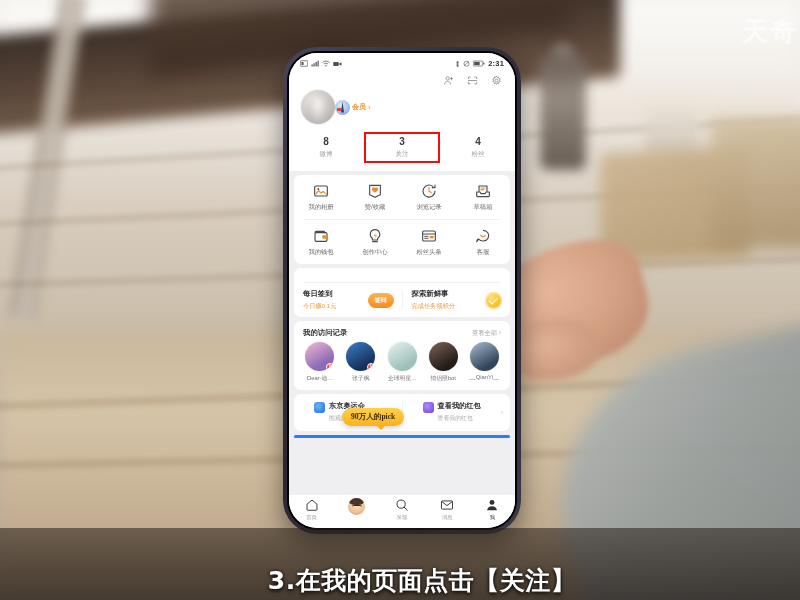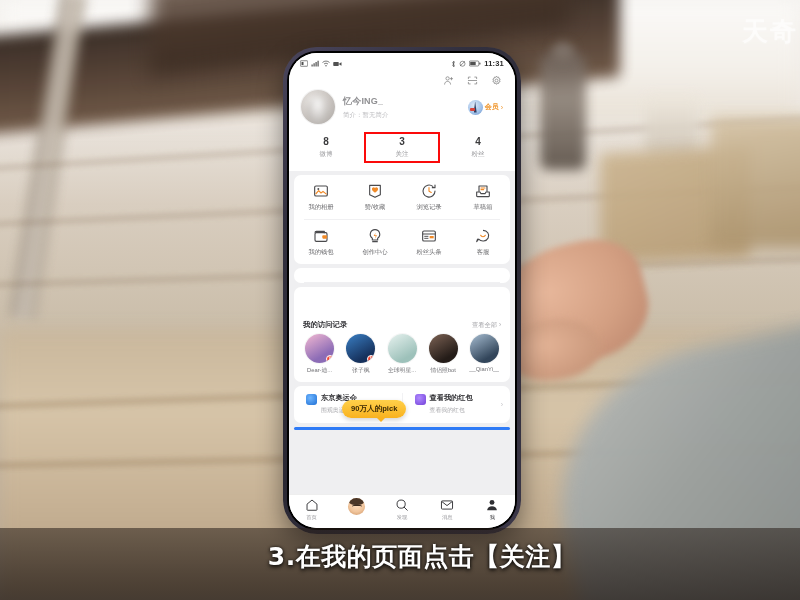--- a/index.html
+++ b/index.html
@@ -302,57 +302,57 @@
   }
   .coin::after{
     content:"";position:absolute;left:4px;top:5px;width:8px;height:4px;
     border-left:1.6px solid #fff;border-bottom:1.6px solid #fff;
     transform: rotate(-45deg);
   }
 
   
   .vr-head {
     display:flex; align-items:center; justify-content:space-between;
-    padding: 17px 9px 4px 9px;
-    margin-top: 16px;
+    padding: 7px 9px 4px 9px;
   }
   .vr-title { font-size:7.4px; color:#313135; font-weight:700; }
   .vr-more { font-size:6.3px; color:#a8a8ac; cursor:pointer; }
   .vr-list { display:flex; padding: 0 6px 7px 6px; gap: 2px; }
   .vr-item { flex:1; display:flex; flex-direction:column; align-items:center; gap:3px; cursor:pointer; min-width:0; }
   .vr-av {
     width:29px;height:29px;border-radius:50%;position:relative;overflow:hidden;
     box-shadow:0 0 0 1px rgba(0,0,0,.04);
   }
   .vr-v {
     position:absolute; right:0px; bottom:0px; width:8px;height:8px;border-radius:50%;
     background:#f5432e; border:1.2px solid #fff; box-sizing:border-box;
     color:#fff; font-size:4.5px; line-height:6px; text-align:center; font-weight:700;
   }
   .vr-name { font-size:5.8px; color:#6f6f73; max-width:40px; overflow:hidden; white-space:nowrap; text-overflow:ellipsis; }
 
   
   .bottom-promo { display:flex; position:relative; }
   .bp {
     flex:1; display:flex; align-items:flex-start; gap:4px;
-    padding: 7px 7px 8px 12px; min-width:0; cursor:pointer;
+    padding: 7px 7px 8px 20px; min-width:0; cursor:pointer;
   }
   .bp-ic { width:11px;height:11px;border-radius:3px;flex:0 0 auto;margin-top:1px; }
   .bp-ic.blue { background: radial-gradient(circle at 38% 35%, #6fb6ff, #1f6fd4); }
   .bp-ic.purple { background: radial-gradient(circle at 38% 35%, #b08bff, #7340d8); }
   .bp-t1 { font-size:7.2px; color:#2f2f33; font-weight:700; white-space:nowrap; }
   .bp-t2 { font-size:5.9px; color:#a9a9ad; margin-top:3px; white-space:nowrap; }
   .bp-arrow { font-size:7px;color:#c5c5c9; margin-left:auto; align-self:center; }
   .tooltip {
     position:absolute; left:48px; top:14px;
     background: linear-gradient(180deg,#ffd04a,#f9b21f);
     color:#3b2a05; font-size:7.6px; font-weight:700;
     padding: 4px 9px; border-radius: 11px;
     white-space:nowrap; z-index:5;
     box-shadow: 0 2px 5px rgba(0,0,0,.18);
+    font-family: Liberation Serif, serif;
   }
   .tooltip::after{
     content:""; position:absolute; left:34px; bottom:-4px;
     border-left:5px solid transparent; border-right:5px solid transparent;
     border-top:5px solid #f9b21f;
   }
   .blue-bar {
     height:3px; margin: 0 5px;
     background: linear-gradient(90deg,#2f7bf6,#2f7bf6);
     border-radius: 2px;
@@ -380,21 +380,21 @@
     content:"";position:absolute;left:1px;top:-1px;width:15px;height:8px;
     background:#4a3628;border-radius:50% 50% 40% 40%;
   }
   .tab-av::after{
     content:"";position:absolute;left:3.5px;top:7px;width:10px;height:3px;
     border-top:1.4px solid #3c2c20;border-radius:2px;
   }
 
   
   #caption {
-    position:absolute; left:0; right:0; top: 540px;
+    position:absolute; left:0; right:0; top: 564px;
     text-align:center;
     font-size: 25px; font-weight:800;
     color:#ffffff;
     letter-spacing: .5px;
     text-shadow: 0 2px 4px rgba(0,0,0,.85), 0 0 3px rgba(0,0,0,.7);
     font-family:"DejaVu Sans","Liberation Sans",sans-serif;
     padding-left:44px;
   }
   #caption-band {
     position:absolute; left:0; top:528px; width:800px; height:72px;
@@ -475,21 +475,21 @@
           </svg>
           <svg class="sb-icon" width="7" height="7" viewBox="0 0 14 14">
             <circle cx="7" cy="7.5" r="5" fill="none" stroke="#2b2b2b" stroke-width="1.2"></circle>
             <line x1="2" y1="12" x2="12" y2="2.5" stroke="#2b2b2b" stroke-width="1.2"></line>
           </svg>
           <svg class="sb-icon" width="12" height="7" viewBox="0 0 24 14">
             <rect x="0.6" y="2" width="19" height="10" rx="2" fill="none" stroke="#2b2b2b" stroke-width="1.3"></rect>
             <rect x="2.4" y="3.8" width="11" height="6.4" fill="#2b2b2b"></rect>
             <rect x="20.5" y="5" width="2.4" height="4" rx="1" fill="#2b2b2b"></rect>
           </svg>
-          <span class="sb-time">11:31</span>
+          <span class="sb-time">2:31</span>
         </div>
       </div>
 
       <div class="hdr-actions">
         <svg class="ic" viewBox="0 0 24 24" fill="none" stroke="#555" stroke-width="1.7">
           <circle cx="10" cy="7.5" r="3.6"></circle>
           <path d="M3.5 20 c0-3.7 2.9-6 6.5-6 s6.5 2.3 6.5 6" stroke-linecap="round"></path>
           <path d="M18.5 5.5 v5 M16 8 h5" stroke-linecap="round"></path>
         </svg>
         <svg class="ic" viewBox="0 0 24 24" fill="none" stroke="#555" stroke-width="1.7">
@@ -497,24 +497,20 @@
           <line x1="3" y1="12" x2="21" y2="12" stroke-linecap="round"></line>
         </svg>
         <svg class="ic" viewBox="0 0 24 24" fill="none" stroke="#555" stroke-width="1.7">
           <circle cx="12" cy="12" r="3.2"></circle>
           <path d="M12 2.5 l1.6 2.6 3-.6 .5 3 2.8 1.2 -1.3 2.8 1.3 2.8 -2.8 1.2 -.5 3 -3-.6 -1.6 2.6 -1.6-2.6 -3 .6 -.5-3 -2.8-1.2 1.3-2.8 -1.3-2.8 2.8-1.2 .5-3 3 .6z" stroke-linejoin="round"></path>
         </svg>
       </div>
 
       <div class="profile">
         <div class="avatar"></div>
-        <div class="pinfo">
-          <div class="pname">忆今ING_</div>
-          <div class="pbio">简介：暂无简介</div>
-        </div>
         <div class="vip">
           <span class="vip-emblem"></span>
           <span class="vip-text">会员</span>
           <span class="vip-arrow">›</span>
         </div>
       </div>
 
       <div class="stats">
         <div class="stat">
           <div class="num">8</div>
@@ -601,20 +597,37 @@
               <span class="glabel">客服</span>
             </div>
           </div>
         </div>
 
         <div class="card">
           <div class="promo-row">
             <div class="promo-div"></div>
           </div>
           <div class="grid-div"></div>
+          <div class="promo-row">
+            <div class="promo">
+              <div class="promo-txt">
+                <div class="promo-t1">每日签到</div>
+                <div class="promo-t2">今日赚0.1元</div>
+              </div>
+              <button class="badge-btn">签到</button>
+            </div>
+            <div class="promo-div"></div>
+            <div class="promo">
+              <div class="promo-txt">
+                <div class="promo-t1">探索新鲜事</div>
+                <div class="promo-t2">完成任务领积分</div>
+              </div>
+              <span class="coin"></span>
+            </div>
+          </div>
         </div>
 
         <div class="card">
           <div class="vr-head">
             <span class="vr-title">我的访问记录</span>
             <span class="vr-more">
               <span>查看全部</span>
               <span>›</span>
             </span>
           </div>

